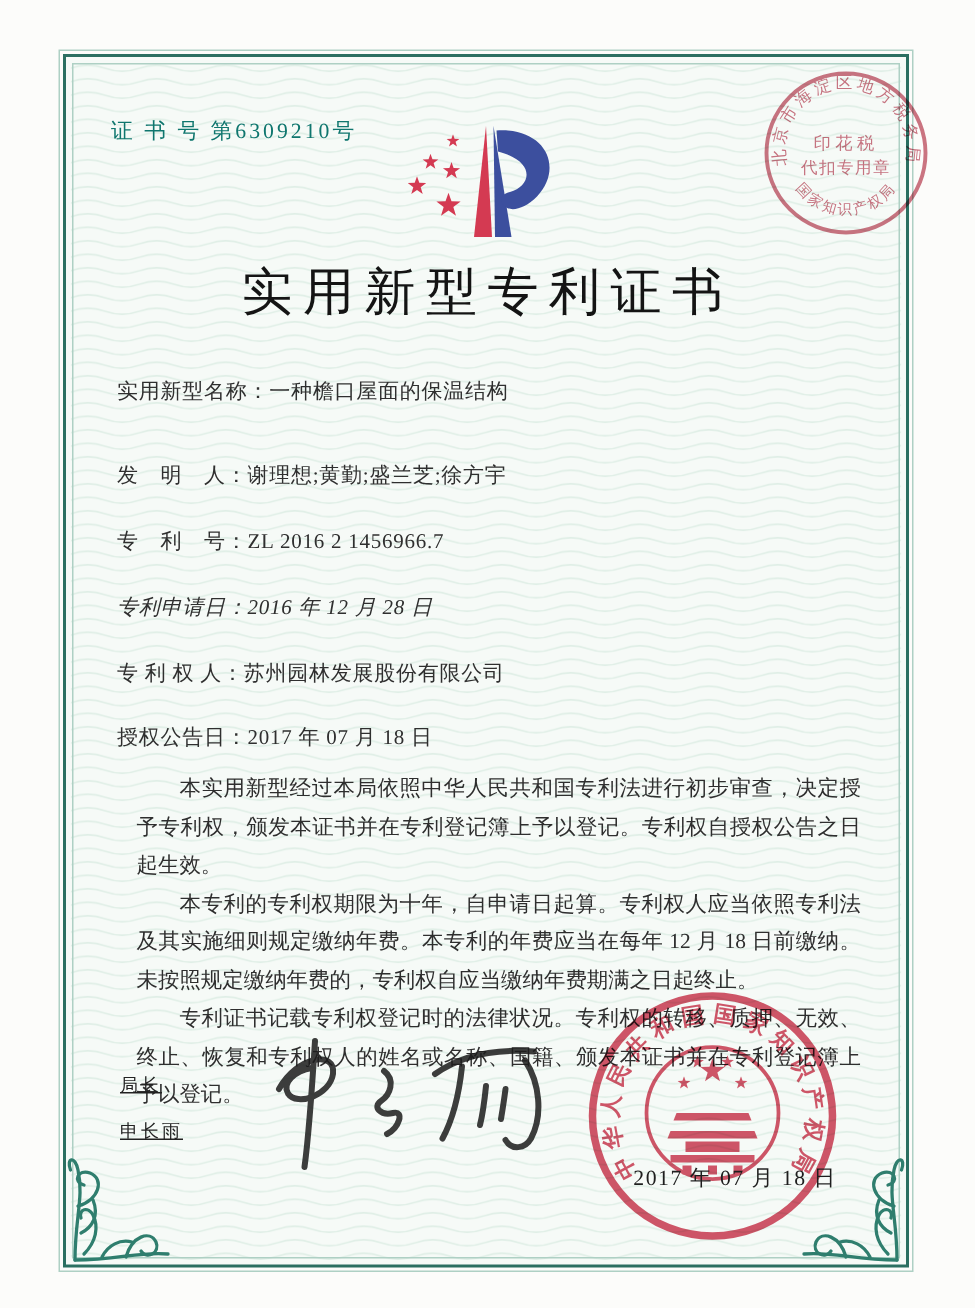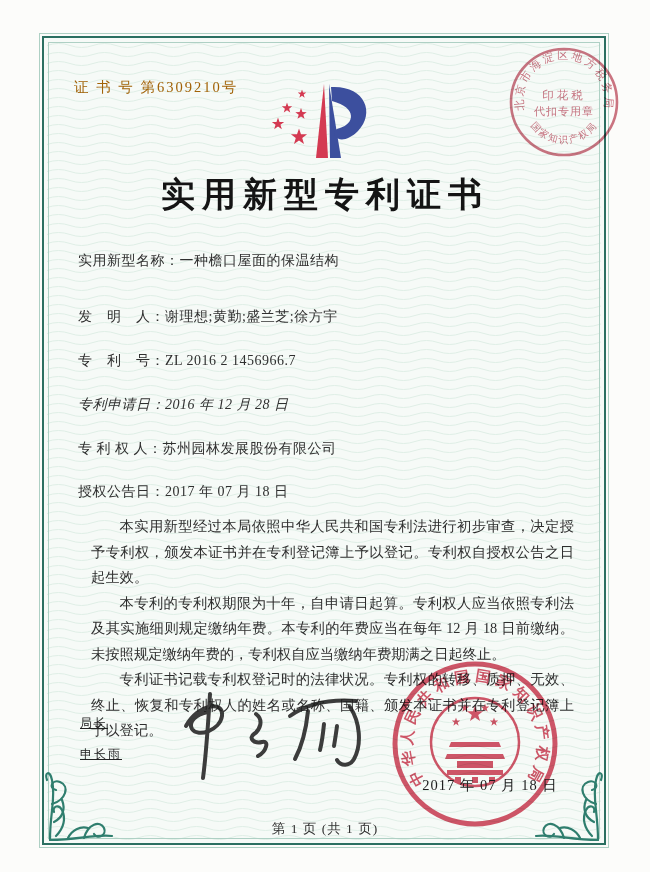--- a/index.html
+++ b/index.html
@@ -11,25 +11,25 @@
   }
   .page{position:absolute;inset:0;}
   
   .frame-bg{position:absolute;top:38px;left:44px;right:46px;bottom:29px;background:#f6faf7;}
   .frame-light-outer{position:absolute;top:33px;left:39px;right:41px;bottom:24px;border:1px solid #aed0c4;}
   .frame-main{position:absolute;top:36px;left:42px;right:44px;bottom:27px;border:2.5px solid #2b6f61;}
   .frame-light-inner{position:absolute;top:42px;left:48px;right:50px;bottom:33px;border:1px solid #aed0c4;}
   .waves{position:absolute;top:41px;left:47px;right:49px;bottom:32px;overflow:hidden;}
   .waves svg{display:block;width:100%;height:100%;}
   
-  .cert-no{position:absolute;left:74px;top:78px;font-size:14.5px;letter-spacing:2px;color:#a16207;}
+  .cert-no{position:absolute;left:74px;top:78px;font-size:14.5px;letter-spacing:2px;color:#0f766e;}
   .logo{position:absolute;left:262px;top:78px;width:130px;height:95px;}
   .title{
     position:absolute;left:0;right:0;top:172px;text-align:center;
-    font-size:34px;font-weight:700;letter-spacing:7px;color:#141414;
+    font-size:34px;font-weight:400;letter-spacing:7px;color:#141414;
   }
   .fields{position:absolute;left:78px;top:0;width:500px;}
   .field-row{position:absolute;left:0;font-size:14px;letter-spacing:.5px;color:#2f2f2f;white-space:nowrap;}
   .f0{top:252px;} .f1{top:308px;} .f2{top:352px;} .f3{top:396px;font-style:italic;} .f4{top:440px;} .f5{top:483px;text-align:center;}
   .paras{position:absolute;left:76px;right:76px;top:514px;font-size:14.3px;line-height:25.5px;
          text-align:justify;color:#2e2e2e;margin-left:15px;}
   .paras p{margin:0;text-indent:2em;}
   .director{position:absolute;left:80px;top:708px;font-size:12px;line-height:31px;letter-spacing:2px;color:#222;text-decoration:underline;}
   .signature{position:absolute;left:158px;top:686px;width:235px;height:100px;}
   .seal{position:absolute;left:389px;top:658px;width:172px;height:172px;opacity:.88;mix-blend-mode:multiply;}
@@ -180,15 +180,14 @@
         <rect x="58" y="112" width="56" height="5"></rect>
         <rect x="66" y="119" width="6" height="6"></rect>
         <rect x="83" y="119" width="6" height="6"></rect>
         <rect x="100" y="119" width="6" height="6"></rect>
       </g>
     </g>
   </svg>
 
   <div class="seal-date">2017 年 07 月 18 日</div>
 
-  <div class="footer">第 1 页 (共 1 页)</div>
 
 </div>
 
 </body></html>

